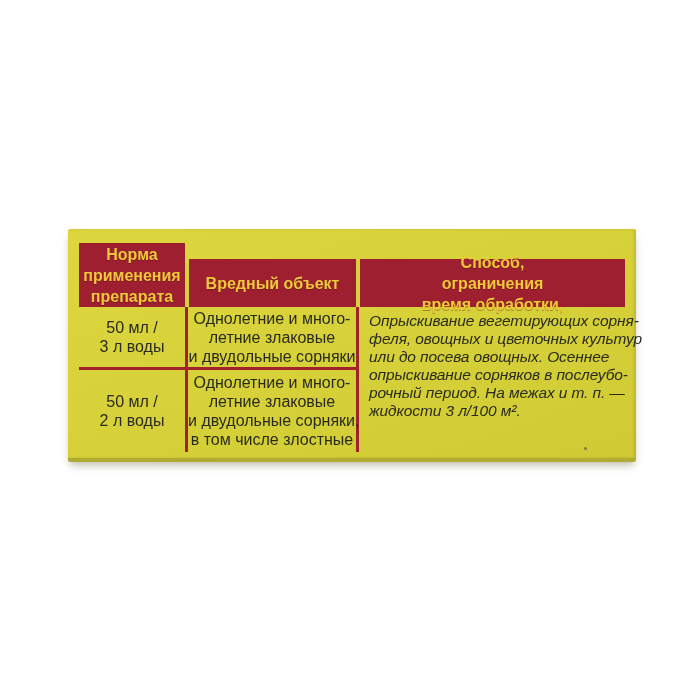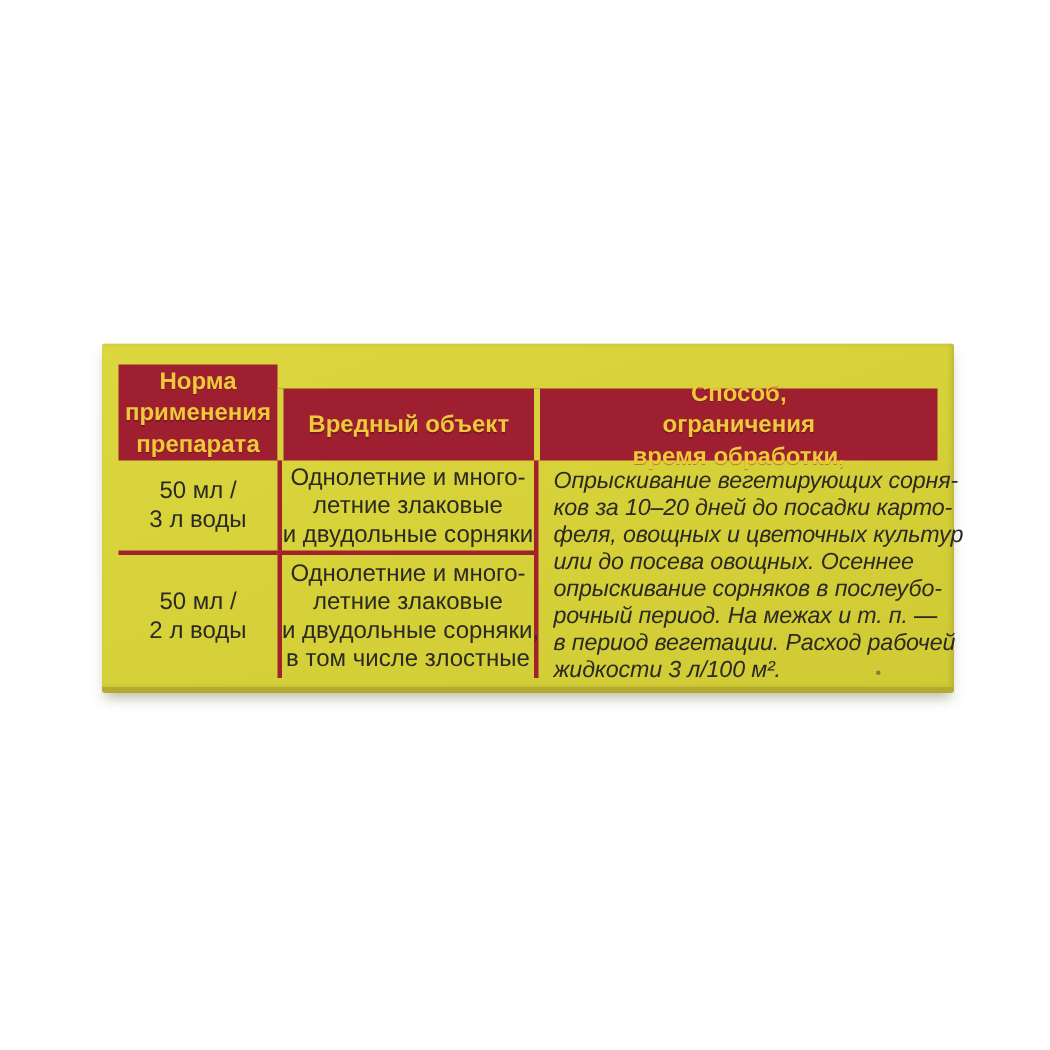--- a/index.html
+++ b/index.html
@@ -92,26 +92,24 @@
         <div class="ln">3 л воды</div>
       </div>
       <div class="cell bcell vline">
         <div class="ln">Однолетние и много-</div>
         <div class="ln">летние злаковые</div>
         <div class="ln">и двудольные сорняки</div>
       </div>
 
       <div class="cell bcell vline method">
         <div class="ln">Опрыскивание вегетирующих сорня-</div>
-        <div class="ln">ков за 10–20 дней до посадки карто-</div>
         <div class="ln">феля, овощных и цветочных культур</div>
         <div class="ln">или до посева овощных. Осеннее</div>
         <div class="ln">опрыскивание сорняков в послеубо-</div>
         <div class="ln">рочный период. На межах и т. п. —</div>
-        <div class="ln">в период вегетации. Расход рабочей</div>
         <div class="ln">жидкости 3 л/100 м².</div>
       </div>
 
       <div class="cell bcell hline" style="grid-column:1;grid-row:3;">
         <div class="ln">50 мл /</div>
         <div class="ln">2 л воды</div>
       </div>
       <div class="cell bcell vline hline" style="grid-column:2;grid-row:3;">
         <div class="ln">Однолетние и много-</div>
         <div class="ln">летние злаковые</div>

